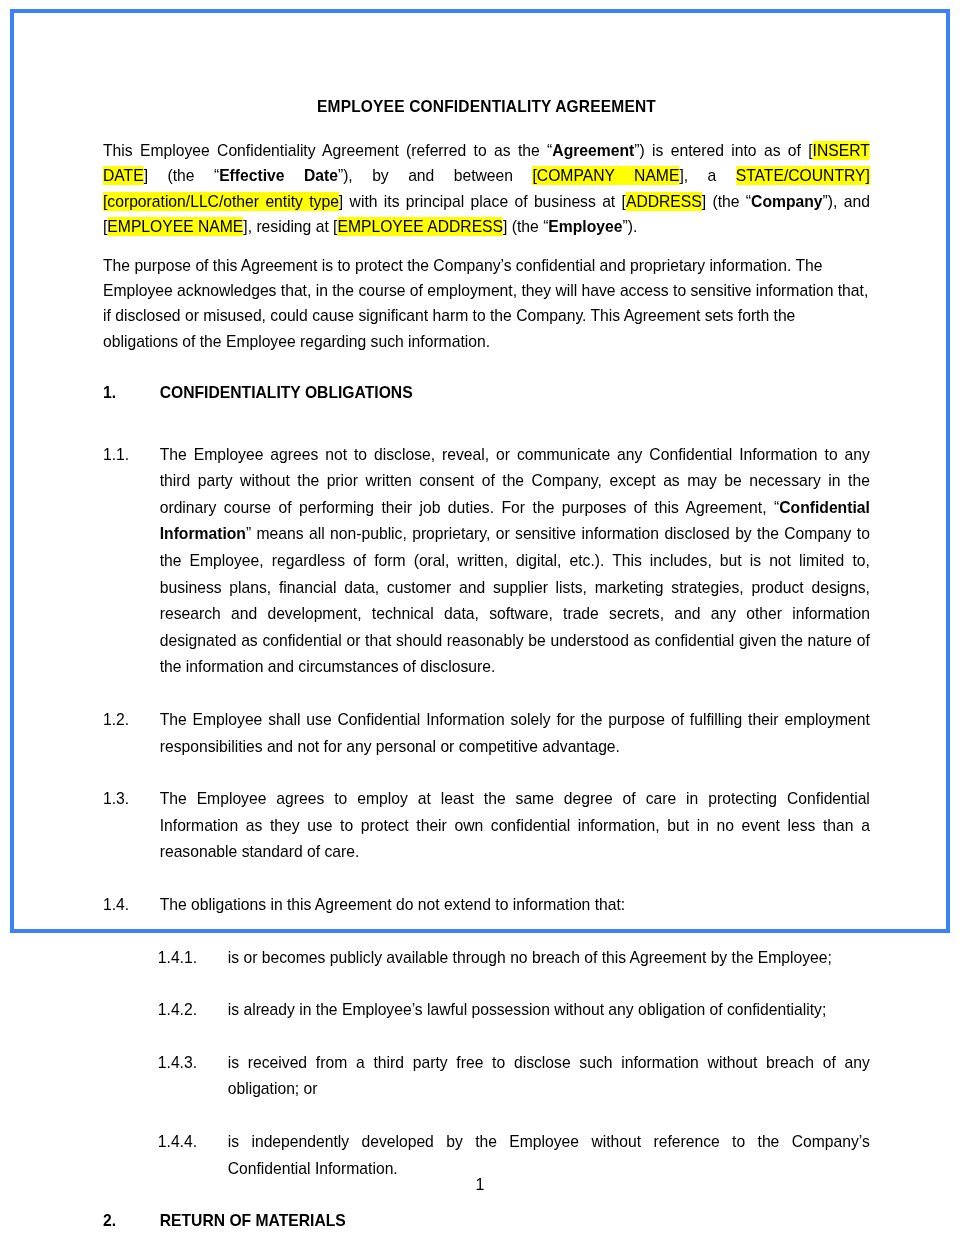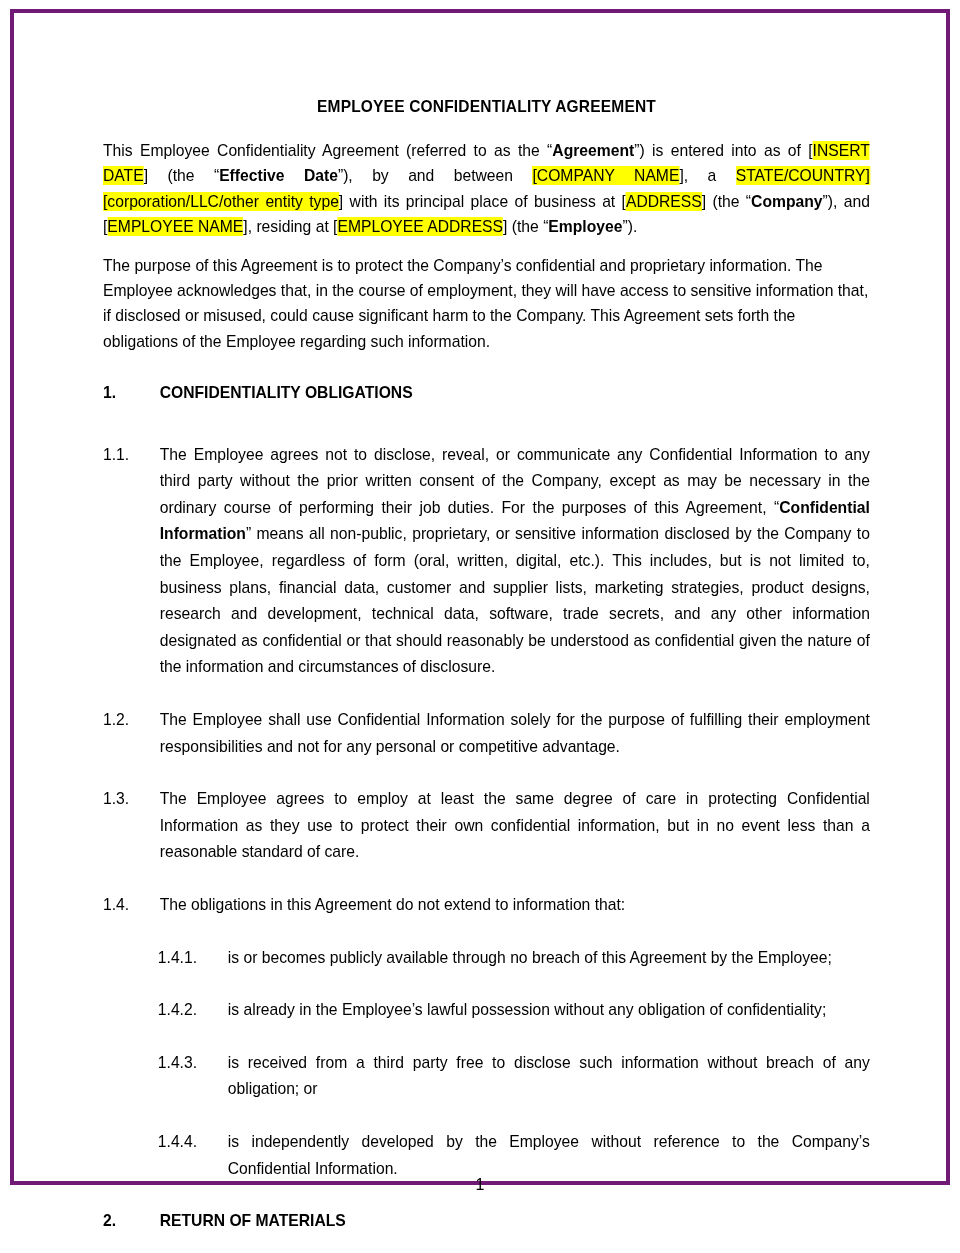--- a/index.html
+++ b/index.html
@@ -13,22 +13,22 @@
     height: 1253px;
     position: relative;
     overflow: hidden;
   }
 
   .page {
     position: absolute;
     left: 10px;
     top: 9px;
     width: 940px;
-    height: 1176px;
-    border: 4px solid #701a75;
+    height: 924px;
+    border: 4px solid #3b82f6;
     box-sizing: border-box;
     background: #ffffff;
   }
 
   .page-inner {
     position: absolute;
     left: 89px;
     top: 84px;
     width: 767px;
   }

